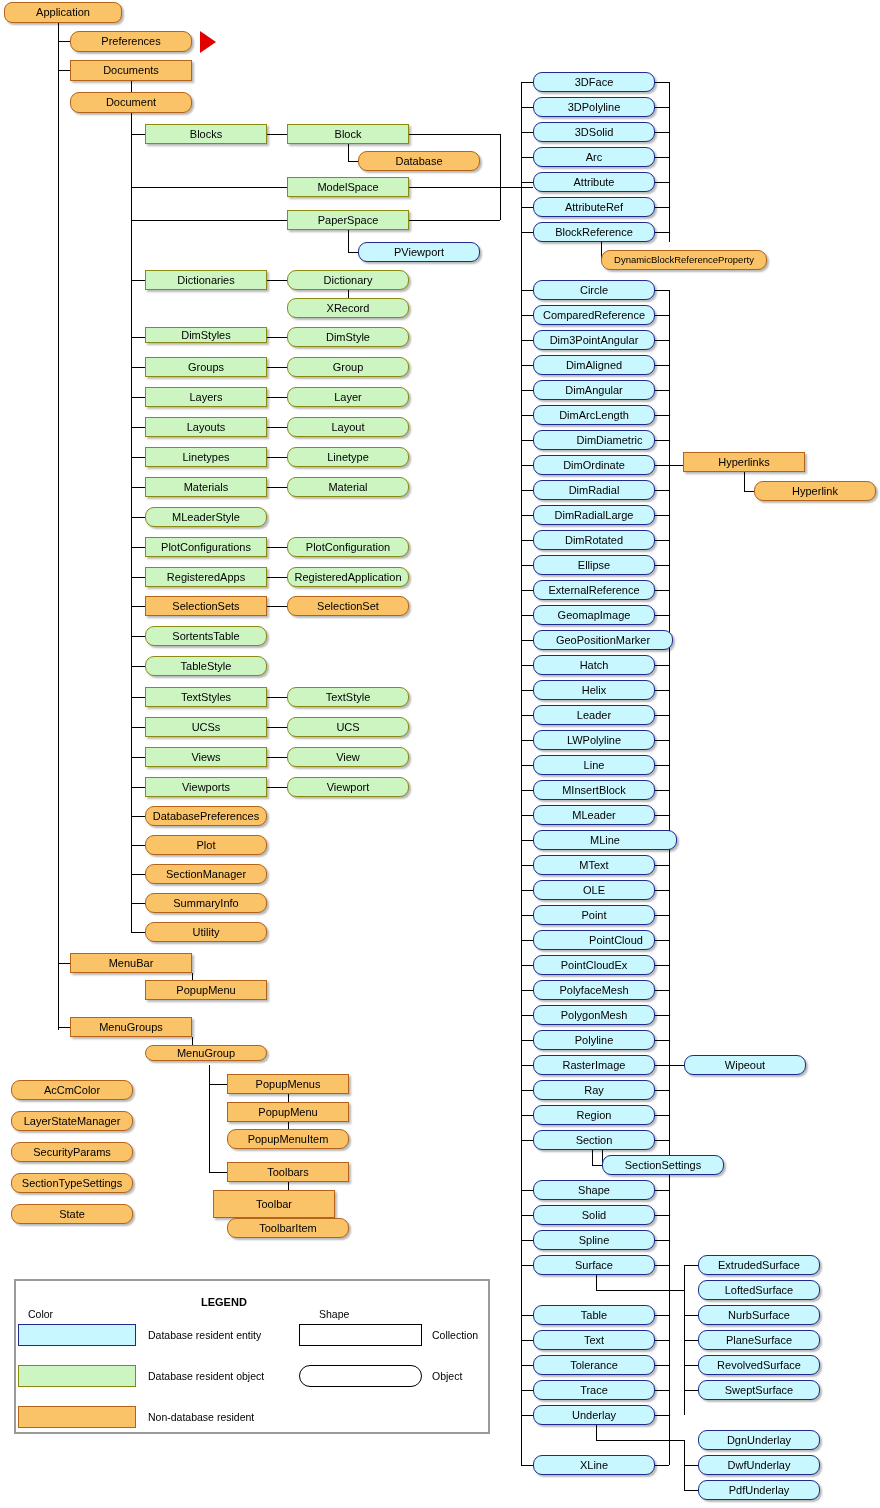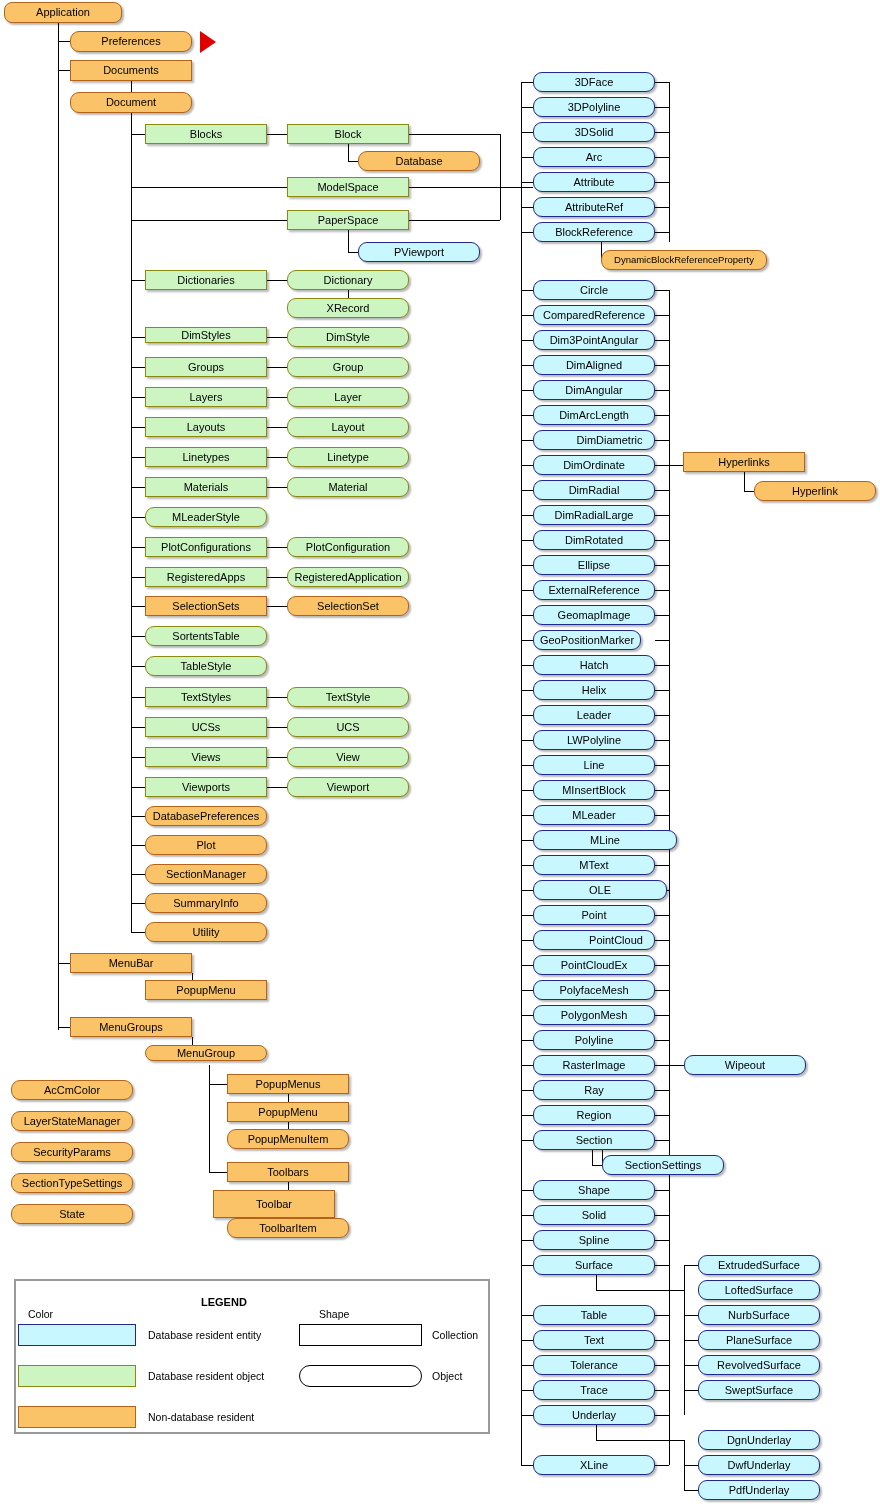--- a/index.html
+++ b/index.html
@@ -488,21 +488,21 @@
       </div>
       <div class="node entity" style="left: 533px; top: 555px; width: 122px; height: 20px;">
         <span>Ellipse</span>
       </div>
       <div class="node entity" style="left: 533px; top: 580px; width: 122px; height: 20px;">
         <span>ExternalReference</span>
       </div>
       <div class="node entity" style="left: 533px; top: 605px; width: 122px; height: 20px; justify-content: center;">
         <span>GeomapImage</span>
       </div>
-      <div class="node entity" style="left: 533px; top: 630px; width: 108px; height: 20px;">
+      <div class="node entity" style="left: 533px; top: 630px; width: 140px; height: 20px;">
         <span>GeoPositionMarker</span>
       </div>
       <div class="node entity" style="left: 533px; top: 655px; width: 122px; height: 20px;">
         <span>Hatch</span>
       </div>
       <div class="node entity" style="left: 533px; top: 680px; width: 122px; height: 20px;">
         <span>Helix</span>
       </div>
       <div class="node entity" style="left: 533px; top: 705px; width: 122px; height: 20px;">
         <span>Leader</span>
@@ -518,21 +518,21 @@
       </div>
       <div class="node entity" style="left: 533px; top: 805px; width: 122px; height: 20px;">
         <span>MLeader</span>
       </div>
       <div class="node entity" style="left: 533px; top: 830px; width: 144px; height: 20px;">
         <span>MLine</span>
       </div>
       <div class="node entity" style="left: 533px; top: 855px; width: 122px; height: 20px;">
         <span>MText</span>
       </div>
-      <div class="node entity" style="left: 533px; top: 880px; width: 134px; height: 20px;">
+      <div class="node entity" style="left: 533px; top: 880px; width: 122px; height: 20px;">
         <span>OLE</span>
       </div>
       <div class="node entity" style="left: 533px; top: 905px; width: 122px; height: 20px;">
         <span>Point</span>
       </div>
       <div class="node entity" style="left: 533px; top: 930px; width: 122px; height: 20px; padding-left: 44px;">
         <span>PointCloud</span>
       </div>
       <div class="node entity" style="left: 533px; top: 955px; width: 122px; height: 20px;">
         <span>PointCloudEx</span>

